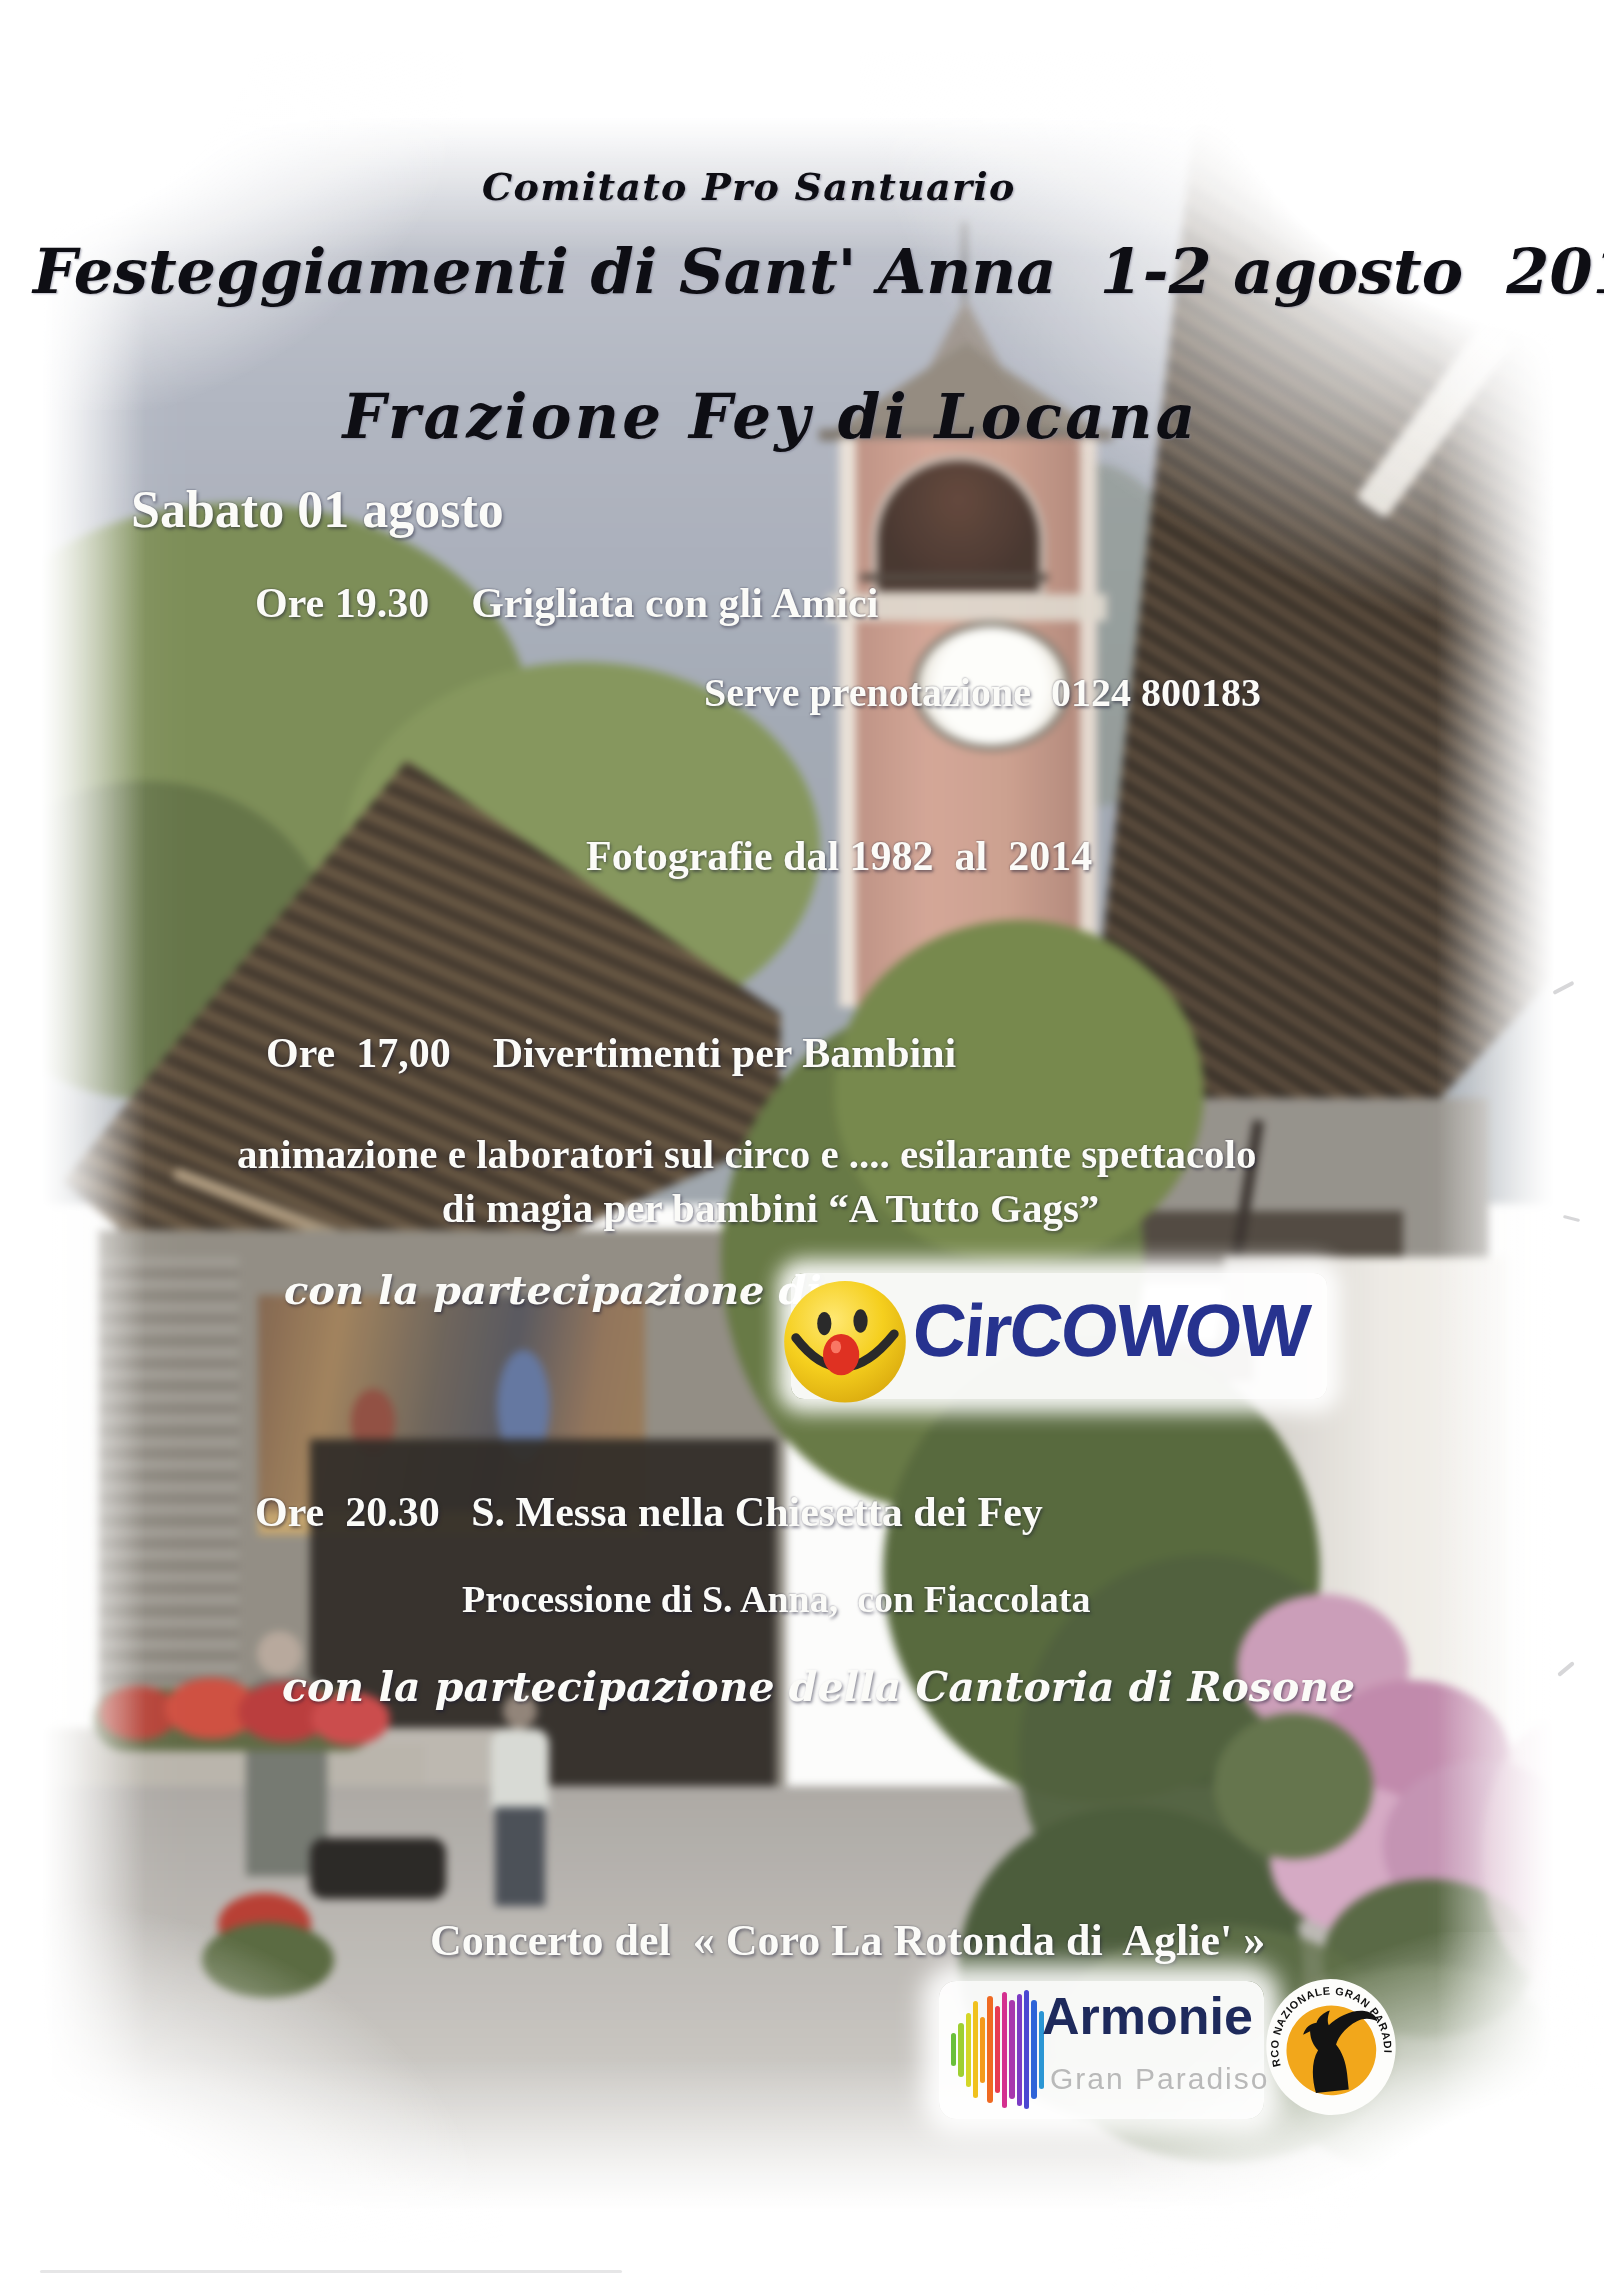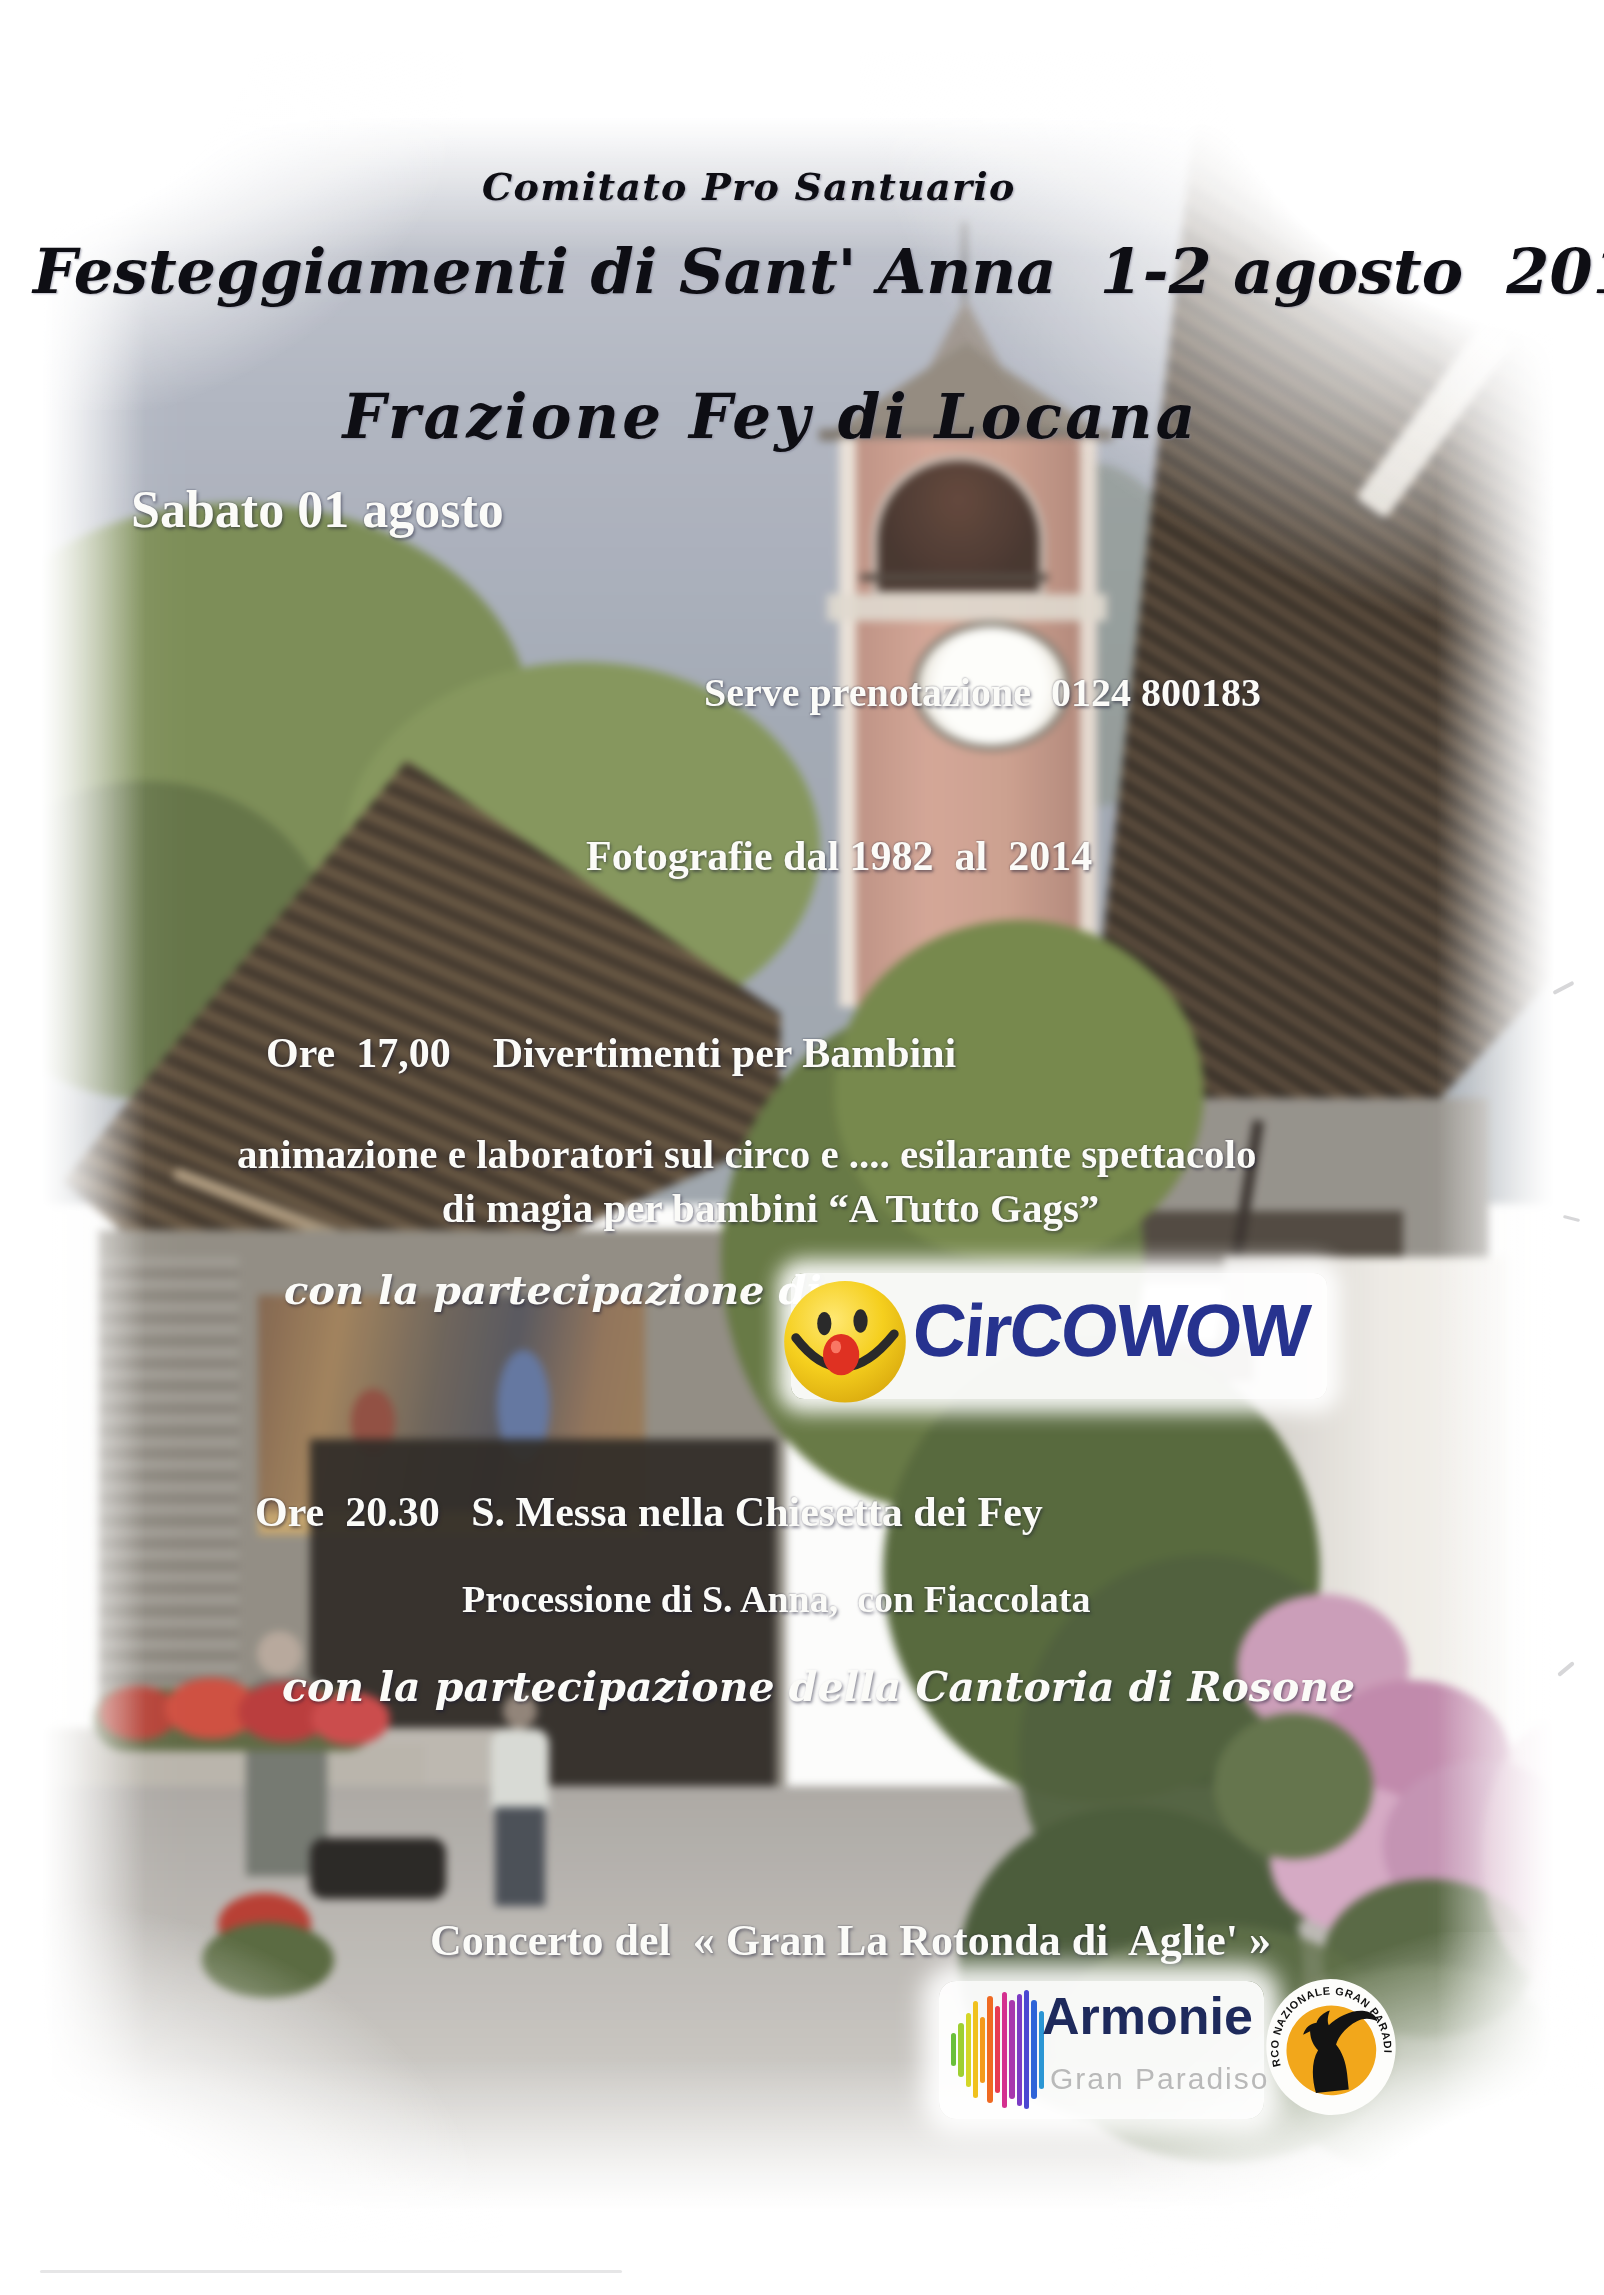--- a/index.html
+++ b/index.html
@@ -203,20 +203,21 @@
   </style>
 
   <div class="txt script-black" style="left:482px;top:167px;font-size:38px;letter-spacing:1.3px;">Comitato Pro Santuario</div>
 
   <div class="txt script-black" style="left:33px;top:239px;width:1541px;text-align:center;font-size:62px;">Festeggiamenti di Sant' Anna  1-2 agosto  2015</div>
 
   <div class="txt script-black centered" style="top:385px;font-size:61px;letter-spacing:3.3px;">Frazione Fey di Locana</div>
 
   <div class="txt white-serif" style="left:131px;top:483px;font-size:52px;">Sabato 01 agosto</div>
 
+  <div class="txt white-serif" style="left:255px;top:581px;font-size:42px;">Ore 19.30    Grigliata con gli Amici</div>
 
   <div class="txt white-serif" style="left:704px;top:672px;font-size:40px;">Serve prenotazione  0124 800183</div>
 
 
   <div class="txt white-serif" style="left:586px;top:834px;font-size:42px;">Fotografie dal 1982  al  2014</div>
 
 
   <div class="txt white-serif" style="left:266px;top:1031px;font-size:42px;">Ore  17,00    Divertimenti per Bambini</div>
 
   <div class="txt white-serif" style="left:237px;top:1133px;font-size:41px;">animazione e laboratori sul circo e .... esilarante spettacolo</div>
@@ -247,21 +248,21 @@
     <div class="circo-word">CirCOWOW</div>
   </div>
 
   <div class="txt white-serif" style="left:255px;top:1490px;font-size:42px;">Ore  20.30   S. Messa nella Chiesetta dei Fey</div>
 
   <div class="txt white-serif" style="left:462px;top:1580px;font-size:38px;">Processione di S. Anna,  con Fiaccolata</div>
 
   <div class="txt white-script" style="left:282px;top:1666px;font-size:41px;">con la partecipazione della Cantoria di Rosone</div>
 
 
-  <div class="txt white-serif" style="left:430px;top:1918px;font-size:44px;">Concerto del  « Gran La Rotonda di  Aglie' »</div>
+  <div class="txt white-serif" style="left:430px;top:1918px;font-size:44px;">Concerto del  « Coro La Rotonda di  Aglie' »</div>
 
   <div class="armonie">
     <div class="armonie-bg"></div>
     <div class="eq">
       <span style="height:33px;background:#6abf3a;"></span>
       <span style="height:54px;background:#9ecf32;"></span>
       <span style="height:74px;background:#d4d628;"></span>
       <span style="height:97px;background:#f0c11e;"></span>
       <span style="height:66px;background:#f49a1c;"></span>
       <span style="height:107px;background:#ef6a22;"></span>

